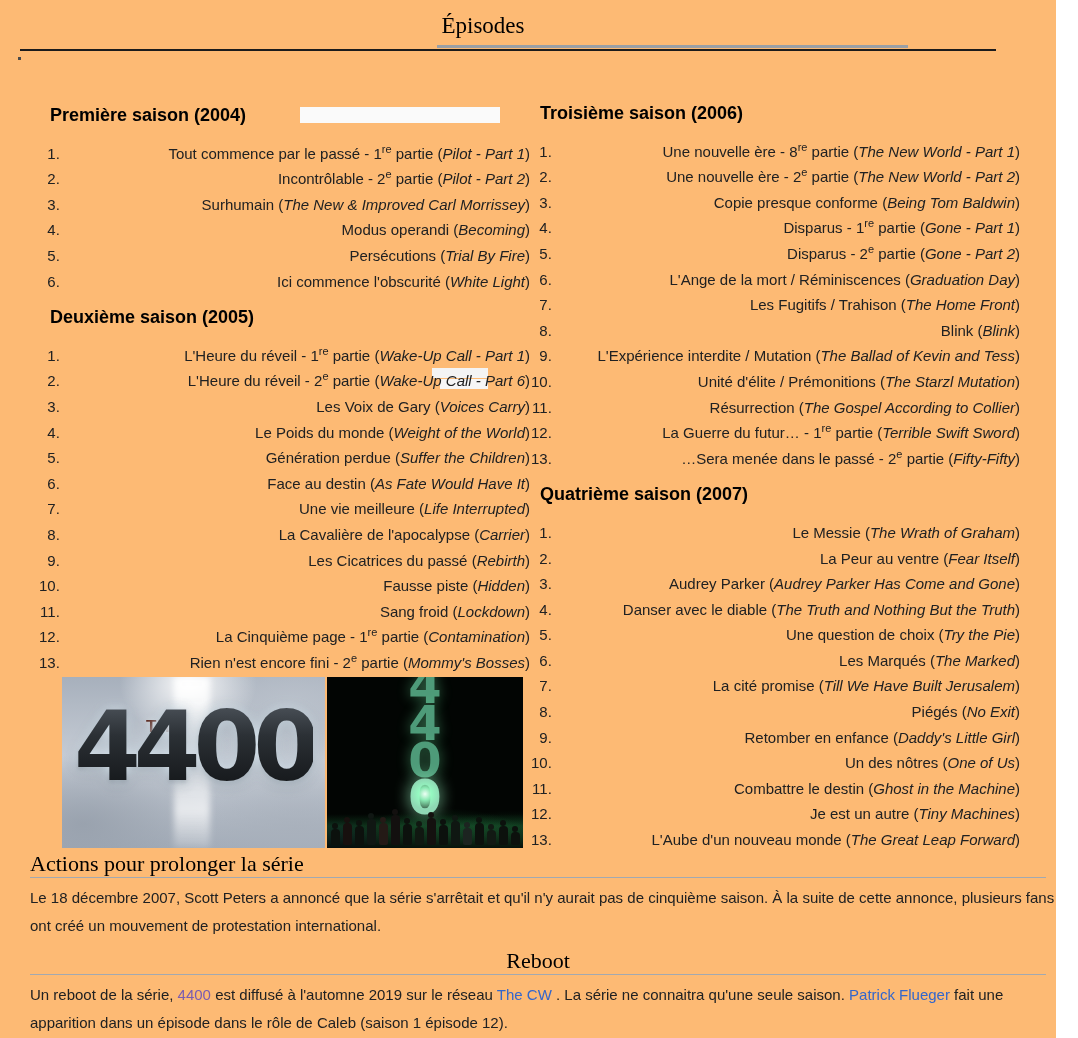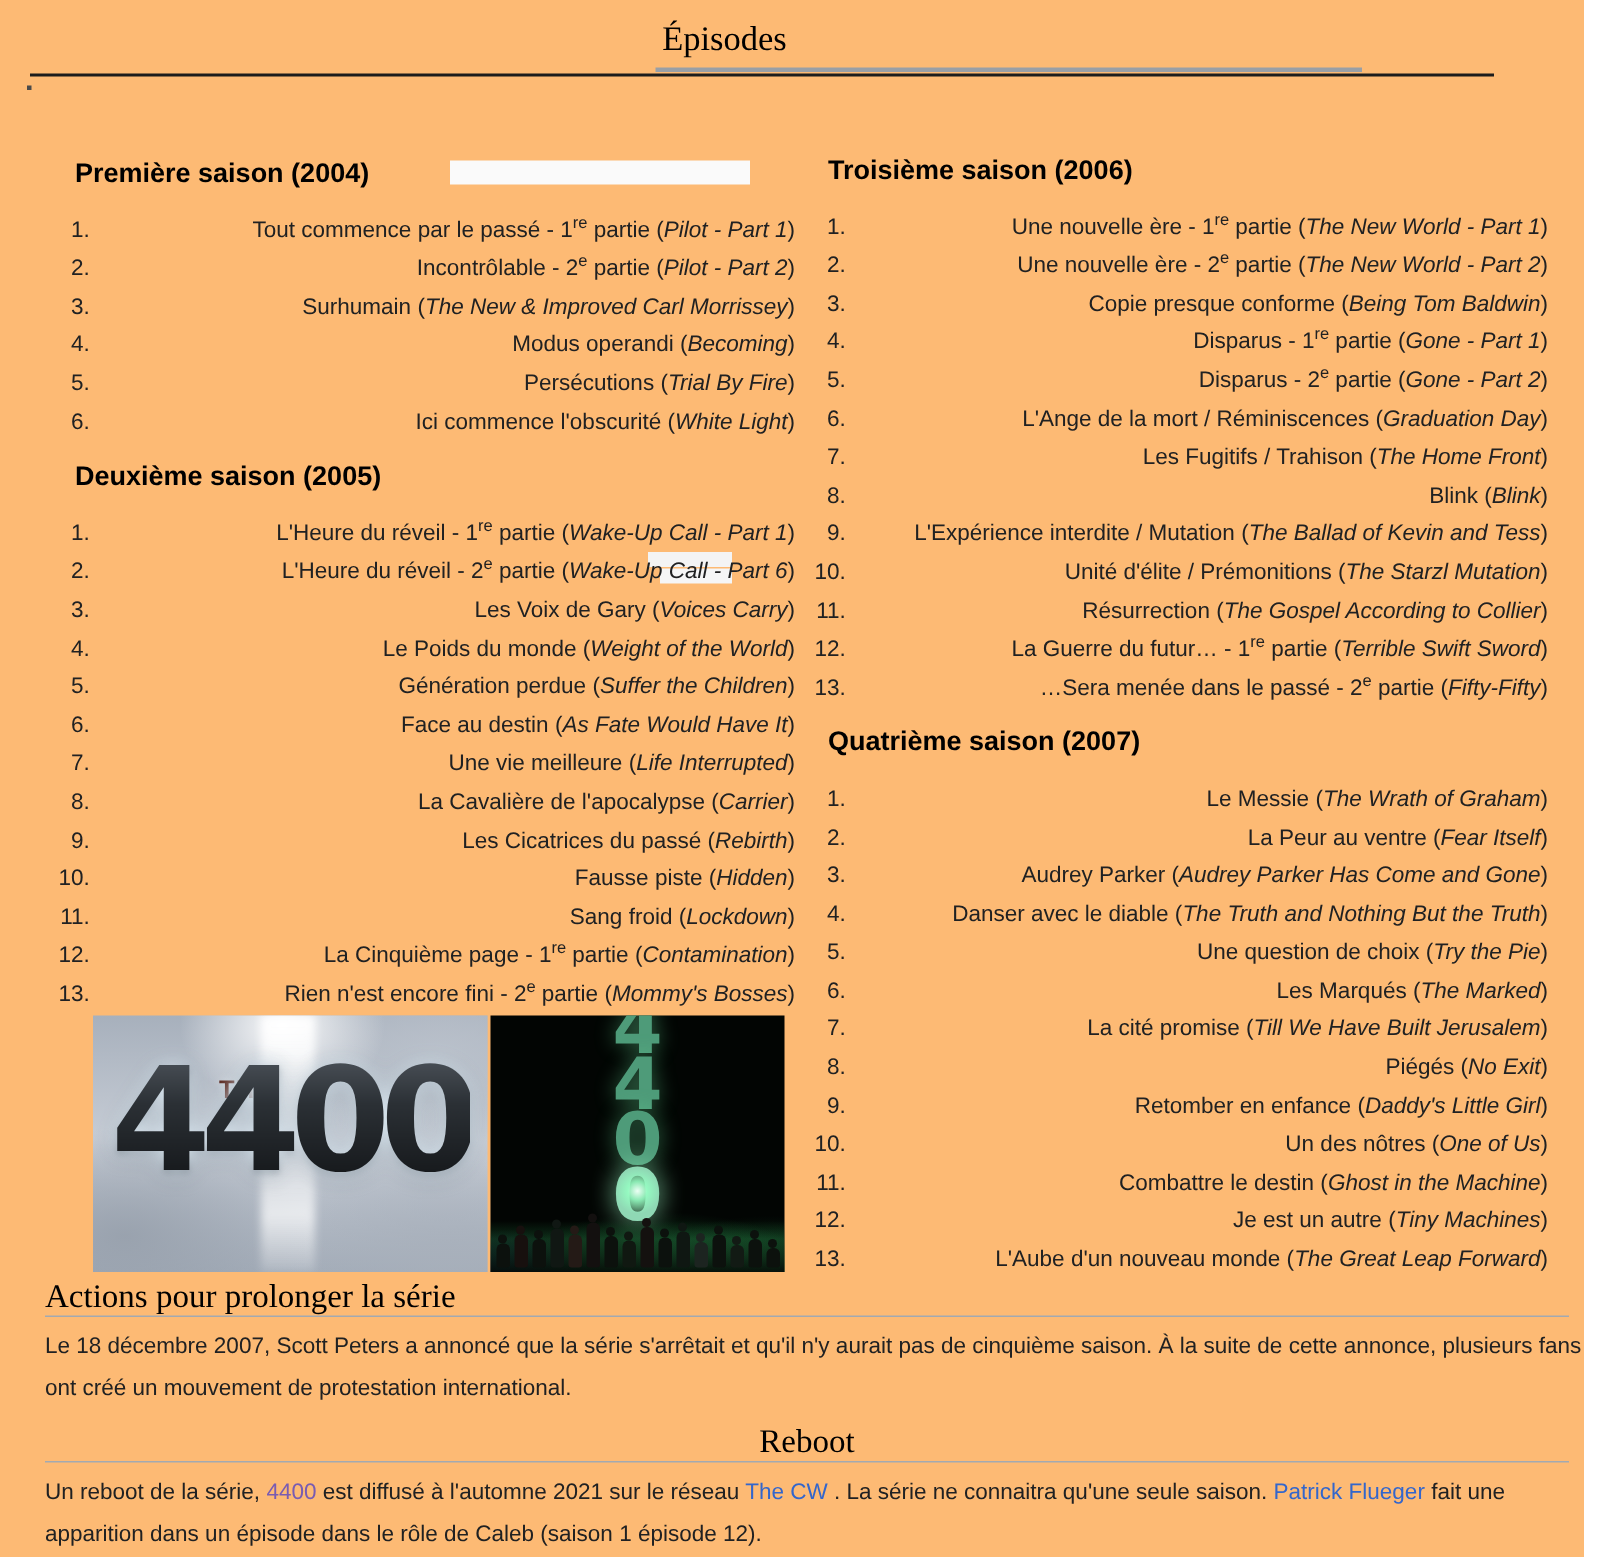--- a/index.html
+++ b/index.html
@@ -15,21 +15,21 @@
 
   
   .artifact{position:absolute;background:#f7f7f7;}
   .a1{left:300px;top:107px;width:200px;height:16px;background:#fafafa;}
   .a2{left:432px;top:368px;width:56px;height:10px;background:#f4f4f4;}
   .a3{left:440px;top:379px;width:48px;height:10px;background:#f6f6f6;}
 
   
   .col{position:absolute;width:480px;}
   .col-left{left:50px;top:105px;}
-  .col-right{left:552px;top:103px;}
+  .col-right{left:540px;top:103px;}
   .season-h{font-size:18px;line-height:1.2;font-weight:bold;color:#000;margin:0 0 14px 0;}
   .season-h + ol + .season-h{margin-top:13px;}
   .col ol{margin:0;padding:0 0 0 14px;font-size:15px;color:#202122;list-style:decimal;}
   .col-right ol{padding-left:16px;}
   .col li{line-height:25.6px;padding-left:3px;text-align:right;}
   .col li sup{font-size:11px;line-height:0;vertical-align:super;}
   .col li i{font-style:italic;}
 
   
   .posters{position:absolute;left:62px;top:677px;display:flex;gap:2px;}
@@ -128,21 +128,21 @@
         <li><span>Fausse piste</span> (<i>Hidden</i>)</li>
         <li><span>Sang froid</span> (<i>Lockdown</i>)</li>
         <li><span>La Cinquième page - 1</span><sup>re</sup><span> partie</span> (<i>Contamination</i>)</li>
         <li><span>Rien n'est encore fini - 2</span><sup>e</sup><span> partie</span> (<i>Mommy's Bosses</i>)</li>
       </ol>
   </div>
 
   <div class="col col-right">
     <h3 class="season-h">Troisième saison (2006)</h3>
     <ol>
-        <li><span>Une nouvelle ère - 1</span><sup>re</sup><span> partie</span> (<i>The New World - Part 1</i>)</li>
+        <li><span>Une nouvelle ère - 8</span><sup>re</sup><span> partie</span> (<i>The New World - Part 1</i>)</li>
         <li><span>Une nouvelle ère - 2</span><sup>e</sup><span> partie</span> (<i>The New World - Part 2</i>)</li>
         <li><span>Copie presque conforme</span> (<i>Being Tom Baldwin</i>)</li>
         <li><span>Disparus - 1</span><sup>re</sup><span> partie</span> (<i>Gone - Part 1</i>)</li>
         <li><span>Disparus - 2</span><sup>e</sup><span> partie</span> (<i>Gone - Part 2</i>)</li>
         <li><span>L'Ange de la mort / Réminiscences</span> (<i>Graduation Day</i>)</li>
         <li><span>Les Fugitifs / Trahison</span> (<i>The Home Front</i>)</li>
         <li><span>Blink</span> (<i>Blink</i>)</li>
         <li><span>L'Expérience interdite / Mutation</span> (<i>The Ballad of Kevin and Tess</i>)</li>
         <li><span>Unité d'élite / Prémonitions</span> (<i>The Starzl Mutation</i>)</li>
         <li><span>Résurrection</span> (<i>The Gospel According to Collier</i>)</li>
@@ -185,15 +185,15 @@
       <div class="p2-crowd">
         <i></i><i></i><i></i><i></i><i></i><i></i><i></i><i></i><i></i><i></i><i></i><i></i><i></i><i></i><i></i><i></i>
       </div>
     </div>
   </div>
 
   <h2 class="sec-h h-actions">Actions pour prolonger la série</h2>
   <p class="para p-actions">Le 18 décembre 2007, Scott Peters a annoncé que la série s'arrêtait et qu'il n'y aurait pas de cinquième saison. À la suite de cette annonce, plusieurs fans ont créé un mouvement de protestation international.</p>
 
   <h2 class="sec-h h-reboot">Reboot</h2>
-  <p class="para p-reboot"><span>Un reboot de la série, </span><a class="lnk visited">4400</a><span> est diffusé à l'automne 2021 sur le réseau </span><a class="lnk">The CW</a><span> . La série ne connaitra qu'une seule saison. </span><a class="lnk">Patrick Flueger</a><span> fait une apparition dans un épisode dans le rôle de Caleb (saison 1 épisode 12).</span></p>
+  <p class="para p-reboot"><span>Un reboot de la série, </span><a class="lnk visited">4400</a><span> est diffusé à l'automne 2019 sur le réseau </span><a class="lnk">The CW</a><span> . La série ne connaitra qu'une seule saison. </span><a class="lnk">Patrick Flueger</a><span> fait une apparition dans un épisode dans le rôle de Caleb (saison 1 épisode 12).</span></p>
 
 </div>
 
 </body></html>

